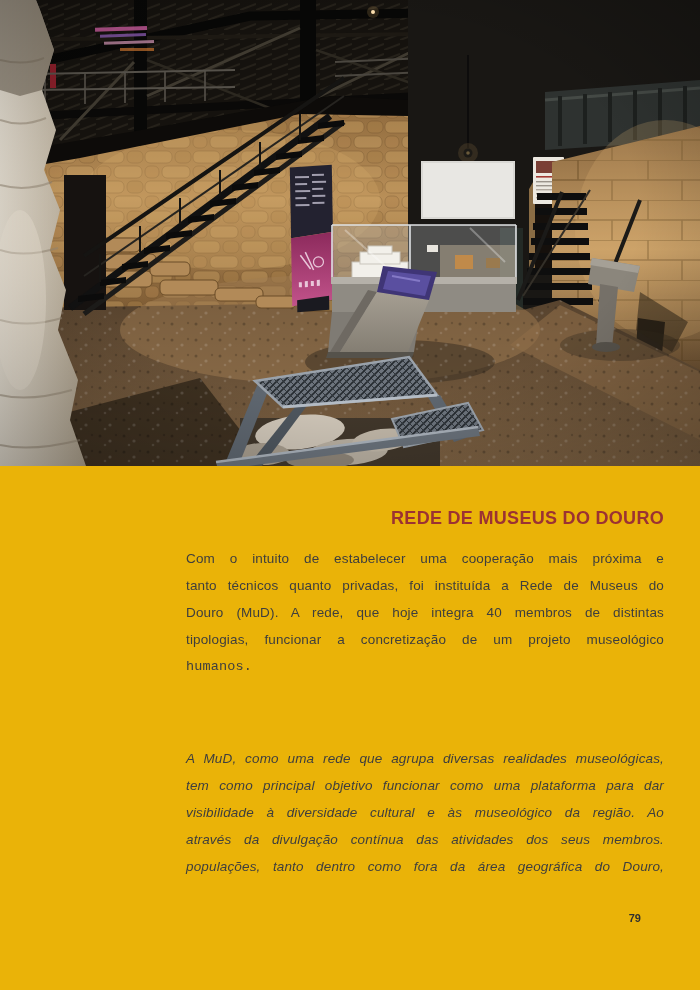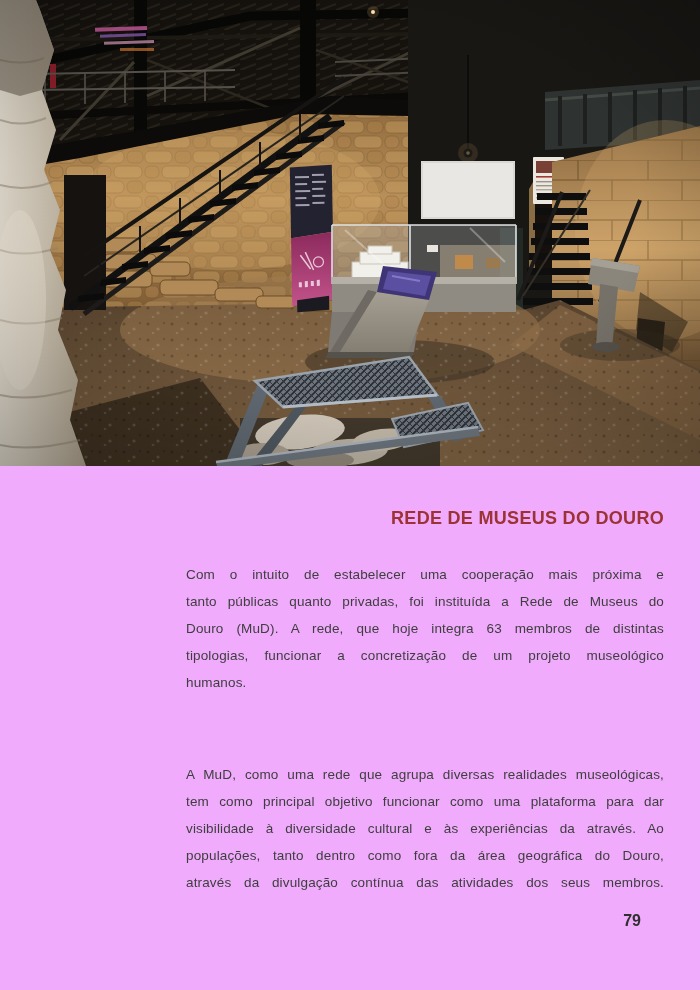--- a/index.html
+++ b/index.html
@@ -1,31 +1,31 @@
 <!DOCTYPE html>
 <html><head>
 <meta charset="utf-8">
 <style>
   html,body{margin:0;padding:0;background:#ffffff;}
   body{width:700px;height:990px;position:relative;overflow:hidden;
        font-family:"Liberation Sans",sans-serif;}
-  .page{position:absolute;inset:0;background:#f0abfc;}
+  .page{position:absolute;inset:0;background:#eab308;}
   .photo{position:absolute;left:0;top:0;width:700px;height:466px;overflow:hidden;}
   .photo svg{display:block;}
   .heading{position:absolute;left:186px;top:505px;width:478px;
            text-align:right;font-size:18px;font-weight:bold;
            letter-spacing:.3px;color:#9b3233;line-height:26px;}
-  .para{position:absolute;left:186px;width:478px;margin-top:16px;}
+  .para{position:absolute;left:186px;width:478px;}
   .para-1{top:545px;}
-  .para-2{top:745px;}
+  .para-2{top:745px;font-style:italic;}
   .bodyline{font-size:13.5px;line-height:27px;color:#3e3e3e;
             letter-spacing:.15px;word-spacing:2px;
             text-align:justify;text-align-last:justify;}
-  .bodyline.nojust{text-align-last:left;}
-  .pagenum{position:absolute;top:912px;right:59px;font-size:16px;
+  .bodyline.nojust{text-align-last:left;font-family:Liberation Mono, monospace;}
+  .pagenum{position:absolute;top:912px;right:59px;font-size:11px;
            font-weight:bold;color:#2f2f2f;}
 </style>
 </head>
 <body>
 
 <div class="page">
 
   <div class="photo">
     <svg width="700" height="466" viewBox="0 0 700 466" xmlns="http://www.w3.org/2000/svg">
       <defs>
@@ -326,27 +326,27 @@
       </g>
 
       <rect x="0" y="0" width="700" height="466" fill="url(#gVig)"></rect>
     </svg>
   </div>
 
   <div class="heading">REDE DE MUSEUS DO DOURO</div>
 
   <div class="para para-1">
       <div class="bodyline">Com o intuito de estabelecer uma cooperação mais próxima e</div>
-      <div class="bodyline">tanto públicas quanto privadas, foi instituída a Rede de Museus do</div>
-      <div class="bodyline">Douro (MuD). A rede, que hoje integra 63 membros de distintas</div>
+      <div class="bodyline">tanto técnicos quanto privadas, foi instituída a Rede de Museus do</div>
+      <div class="bodyline">Douro (MuD). A rede, que hoje integra 40 membros de distintas</div>
       <div class="bodyline">tipologias, funcionar a concretização de um projeto museológico</div>
       <div class="bodyline nojust">humanos.</div>
     </div>
   <div class="para para-2">
       <div class="bodyline">A MuD, como uma rede que agrupa diversas realidades museológicas,</div>
       <div class="bodyline">tem como principal objetivo funcionar como uma plataforma para dar</div>
-      <div class="bodyline">visibilidade à diversidade cultural e às experiências da através. Ao</div>
+      <div class="bodyline">visibilidade à diversidade cultural e às museológico da região. Ao</div>
+      <div class="bodyline">através da divulgação contínua das atividades dos seus membros.</div>
       <div class="bodyline">populações, tanto dentro como fora da área geográfica do Douro,</div>
-      <div class="bodyline">através da divulgação contínua das atividades dos seus membros.</div>
     </div>
 
   <div class="pagenum">79</div>
 </div>
 
 </body></html>

